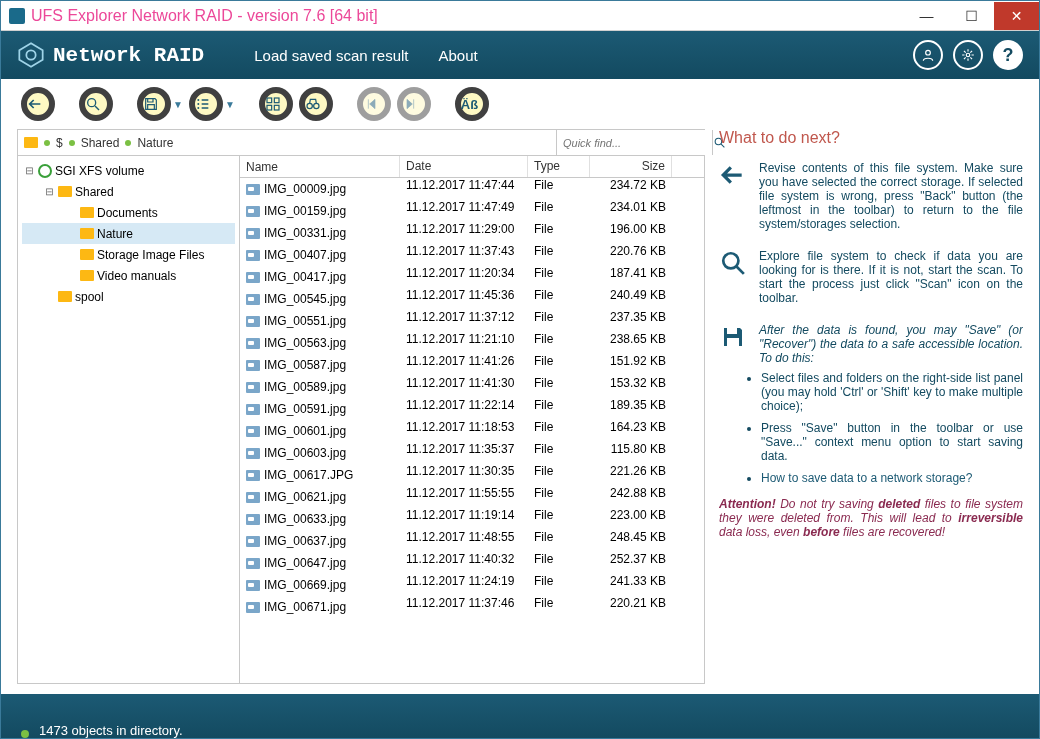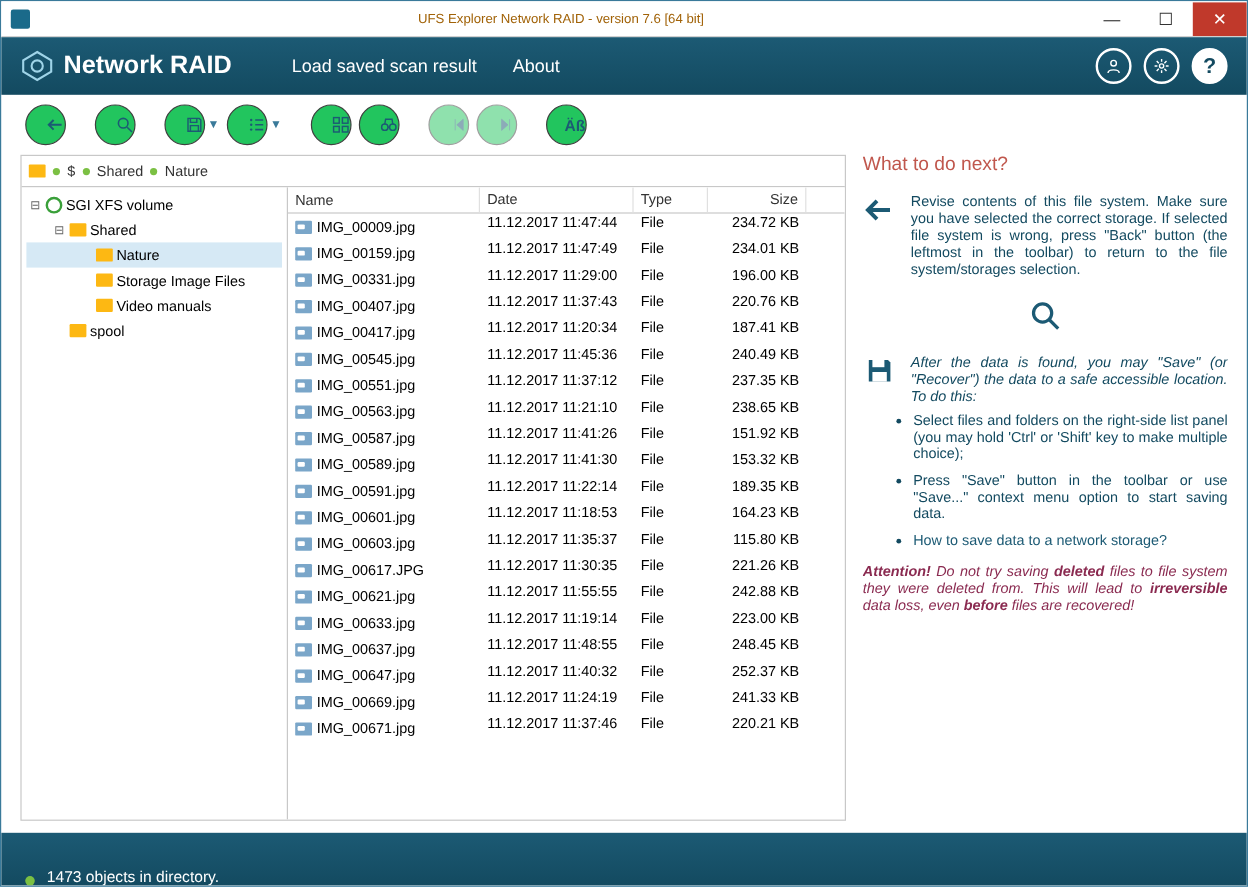--- a/index.html
+++ b/index.html
@@ -1,35 +1,35 @@
 <!DOCTYPE html>
 <html><head>
 <meta charset="utf-8">
 <style>
 * { margin: 0; padding: 0; box-sizing: border-box; font-family: "Segoe UI", Tahoma, sans-serif; }
 body { width: 1040px; height: 739px; background: #fff; overflow: hidden; border: 1px solid #3a7a9a; }
 .titlebar { height: 30px; background: #fff; display: flex; align-items: center; padding: 0 0 0 8px; border-bottom: 1px solid #d0d0d0; }
 .titlebar .ico { width: 16px; height: 16px; background: #1a6a8a; border-radius: 2px; margin-right: 6px; }
-.titlebar .title { flex: 1; text-align: center; font-size: 11px; color: #a16207; }
+.titlebar .title { flex: 1; font-size: 16px; color: #ec4899; }
 .titlebar .winbtns { display: flex; }
 .titlebar .winbtn { width: 45px; height: 28px; display: flex; align-items: center; justify-content: center; font-size: 14px; color: #333; }
 .titlebar .winbtn.close { background: #c0392b; color: #fff; }
 
 .menubar { height: 48px; background: linear-gradient(to bottom, #1c5a74, #134a60); display: flex; align-items: center; color: #fff; padding: 0 16px; }
 .menubar .logo { display: flex; align-items: center; gap: 8px; }
 .menubar .logo svg { width: 28px; height: 28px; }
-.menubar .logo-text { font-size: 21px; font-weight: 600; }
+.menubar .logo-text { font-size: 21px; font-weight: 600; font-family: Liberation Mono, monospace; }
 .menubar .menuitems { display: flex; gap: 30px; margin-left: 50px; font-size: 15px; text-align: center; }
 .menubar .menuitems span { cursor: pointer; }
 .menubar .right-icons { margin-left: auto; display: flex; gap: 10px; }
 .menubar .circ-btn { width: 30px; height: 30px; border: 2px solid #fff; border-radius: 50%; display: flex; align-items: center; justify-content: center; cursor: pointer; }
 .menubar .help { background: #fff; color: #134a60; font-weight: bold; font-size: 18px; }
 
 .toolbar { height: 50px; display: flex; align-items: center; padding: 10px 20px; gap: 6px; }
-.tbtn { width: 34px; height: 34px; border: 1px solid #404040; border-radius: 50%; display: flex; align-items: center; justify-content: flex-end; background: #22c55e; cursor: pointer; color: #3a7a9a; font-size: 14px; }
+.tbtn { width: 34px; height: 34px; border: 6px solid #404040; border-radius: 50%; display: flex; align-items: center; justify-content: flex-start; background: #fef9c3; cursor: pointer; color: #3a7a9a; font-size: 14px; }
 .tbtn.dis { opacity: 0.5; }
 .tbtn-wrap { display: flex; align-items: center; gap: 2px; }
 .tdrop { color: #3a7a9a; font-size: 10px; cursor: pointer; }
 .tsep { width: 12px; }
 
 .content { display: flex; height: calc(100% - 30px - 48px - 50px - 44px); padding: 0 16px 10px 16px; gap: 14px; }
 .left { flex: 1; display: flex; flex-direction: column; border: 1px solid #c8c8c8; }
 
 .breadcrumb-row { display: flex; height: 26px; }
 .breadcrumb { flex: 1; border: 1px solid #c8c8c8; border-width: 0 0 1px 0; display: flex; align-items: center; padding: 0 6px; font-size: 12px; gap: 6px; }
@@ -62,21 +62,21 @@
 .col-size { width: 82px; text-align: right; }
 .fico { width: 14px; height: 11px; background: #7aa6c9; border-radius: 1px; position: relative; }
 .fico::after { content: ""; position: absolute; left: 2px; top: 3px; width: 6px; height: 4px; background: #fff; border-radius: 1px; }
 ::-webkit-scrollbar { width: 16px; }
 ::-webkit-scrollbar-track { background: #f0f0f0; }
 ::-webkit-scrollbar-thumb { background: #c0c0c0; }
 ::-webkit-scrollbar-button { background: #f0f0f0; height: 16px; }
 
 .right { width: 304px; font-size: 12px; color: #134a60; overflow: auto; }
 .right h2 { font-size: 16px; color: #c0574d; font-weight: normal; margin-bottom: 14px; }
-.help-block { display: flex; gap: 12px; margin-bottom: 18px; text-align: justify; justify-content: center; }
+.help-block { display: flex; gap: 12px; margin-bottom: 18px; text-align: justify; }
 .help-ico { width: 28px; height: 28px; flex-shrink: 0; display: flex; align-items: center; justify-content: center; color: #1c5a74; }
 .right ul { margin: 6px 0 0 42px; }
 .right li { margin-bottom: 8px; text-align: justify; }
 .right a { color: #1c5a74; text-decoration: none; }
 .attention { color: #8a2a50; margin-top: 12px; text-align: justify; font-style: italic; }
 
 .statusbar { height: 44px; background: linear-gradient(to bottom, #1c5a74, #134a60); color: #fff; display: flex; align-items: flex-end; padding: 0 20px; font-size: 13px; gap: 10px; }
 .status-dot { width: 8px; height: 8px; border-radius: 50%; background: #7bc043; }
 </style>
 </head>
@@ -192,32 +192,46 @@
     <div class="breadcrumb-row">
       <div class="breadcrumb">
         <span class="bc-fold"></span>
         <span class="bc-dot"></span>
           <span class="bc-item">$</span>
         <span class="bc-dot"></span>
           <span class="bc-item">Shared</span>
         <span class="bc-dot"></span>
           <span class="bc-item">Nature</span>
       </div>
+      <div class="quickfind">
+        <input placeholder="Quick find..." style="">
+        <div class="sbtn">
+            <svg width="13" height="13" viewBox="0 0 24 24">
+              <circle cx="10" cy="10" r="6" fill="none" stroke="#1c5a74" stroke-width="2"></circle>
+              <path d="M15,15 L21,21" stroke="#1c5a74" stroke-width="2"></path>
+            </svg>
+          </div>
+      </div>
     </div>
     <div class="panes">
       <div class="tree">
         <div class="tree-row">
             <span class="tree-exp">⊟</span>
             <span class="tree-ico vol"></span>
             <span class="tree-lbl">SGI XFS volume</span>
           </div>
         <div class="tree-row ind1">
             <span class="tree-exp">⊟</span>
             <span class="tree-ico"></span>
             <span class="tree-lbl">Shared</span>
+          </div>
+        <div class="tree-row ind2">
+            <span class="tree-exp"></span>
+            <span class="tree-ico"></span>
+            <span class="tree-lbl">Documents</span>
           </div>
         <div class="tree-row ind2 sel">
             <span class="tree-exp"></span>
             <span class="tree-ico"></span>
             <span class="tree-lbl">Nature</span>
           </div>
         <div class="tree-row ind2">
             <span class="tree-exp"></span>
             <span class="tree-ico"></span>
             <span class="tree-lbl">Storage Image Files</span>
@@ -436,20 +450,21 @@
         </div>
       <div>Revise contents of this file system. Make sure you have selected the correct storage. If selected file system is wrong, press "Back" button (the leftmost in the toolbar) to return to the file system/storages selection.</div>
     </div>
     <div class="help-block">
       <div class="help-ico">
           <svg width="26" height="26" viewBox="0 0 24 24">
             <circle cx="10" cy="10" r="7" fill="none" stroke="#1c5a74" stroke-width="2.5"></circle>
             <path d="M15,15 L22,22" stroke="#1c5a74" stroke-width="2.5"></path>
           </svg>
         </div>
+      <div>Explore file system to check if data you are looking for is there. If it is not, start the scan. To start the process just click "Scan" icon on the toolbar.</div>
     </div>
     <div class="help-block" style="margin-bottom:4px;font-style:italic;">
       <div class="help-ico">
           <svg width="24" height="24" viewBox="0 0 24 24">
             <path d="M3,3 L19,3 L21,5 L21,21 L3,21 Z" fill="#1c5a74"></path>
             <rect x="6" y="3" width="10" height="6" fill="#fff"></rect>
             <rect x="6" y="13" width="12" height="8" fill="#fff"></rect>
           </svg>
         </div>
       <div>After the data is found, you may "Save" (or "Recover") the data to a safe accessible location. To do this:</div>

